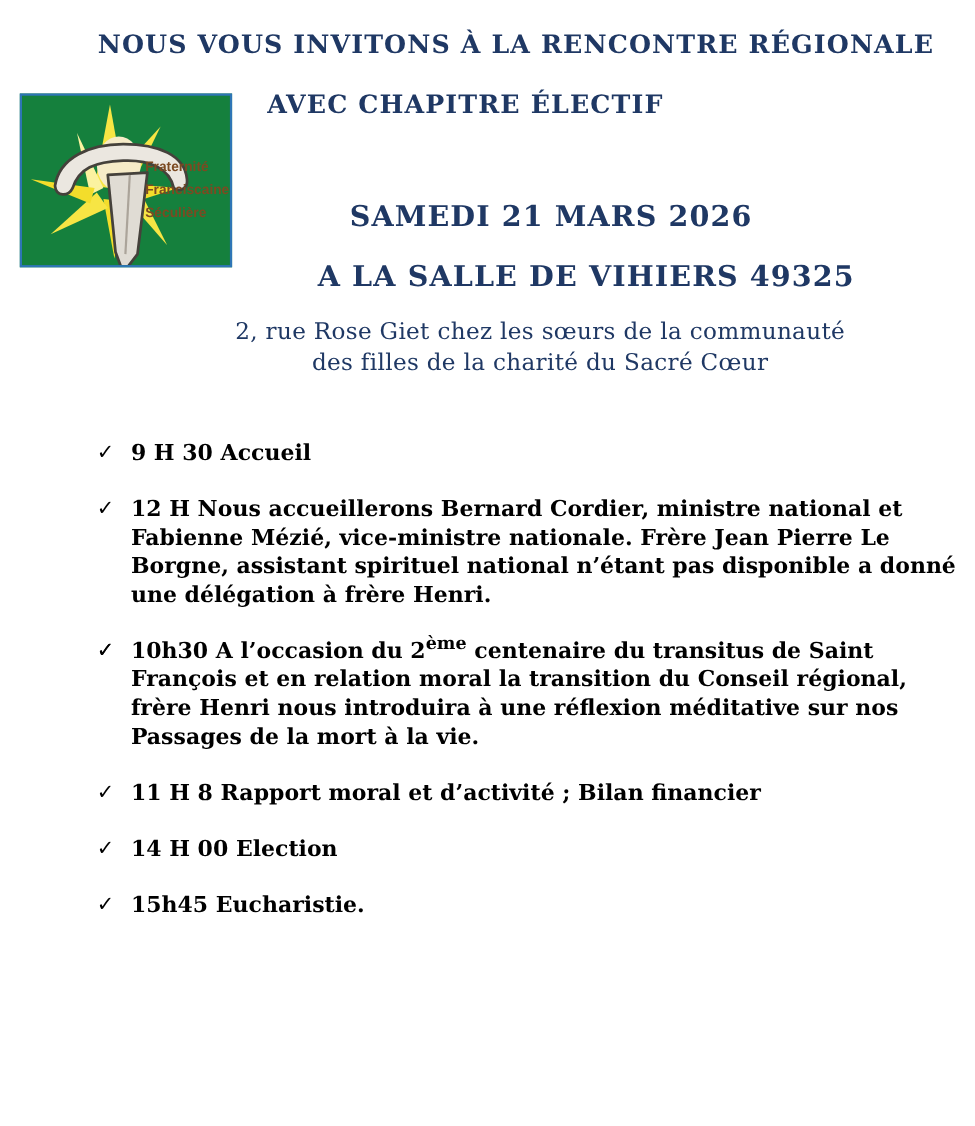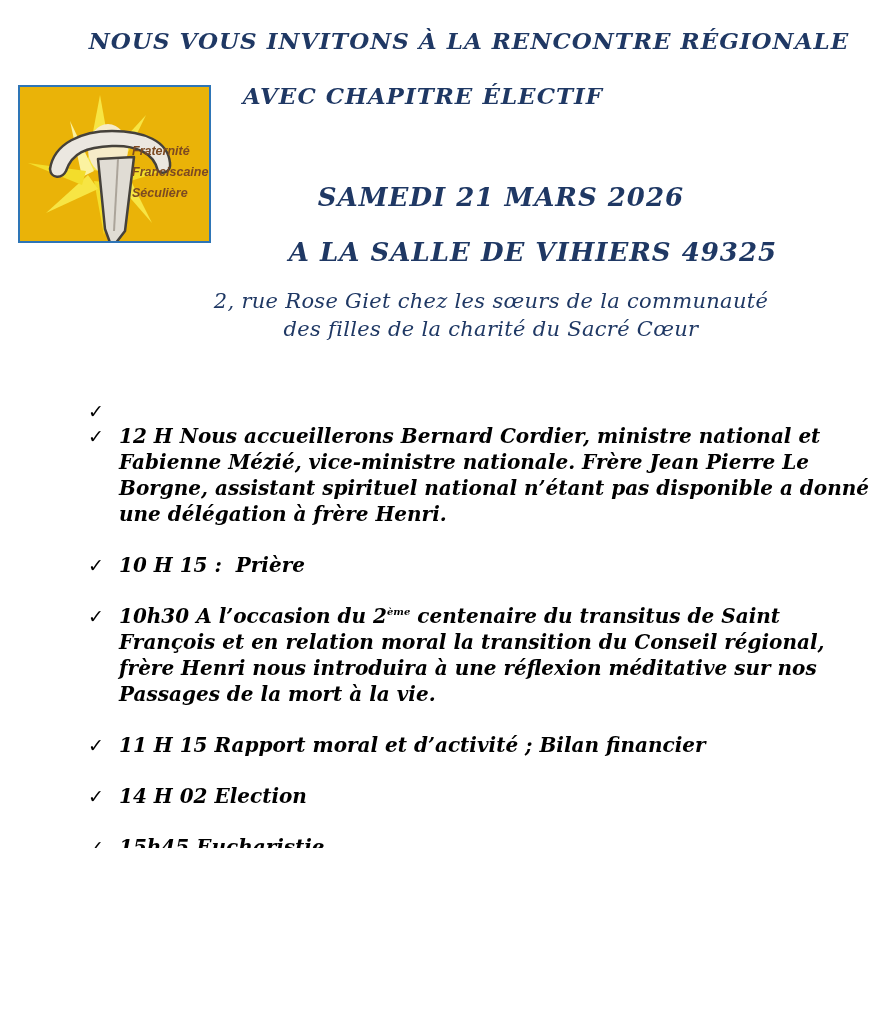--- a/index.html
+++ b/index.html
@@ -2,21 +2,20 @@
 <html style="--accent: #1F3864; --logo-border: #2E75B6;"><head>
 <meta charset="utf-8">
 <style>
   html,body{margin:0;padding:0;}
   .page{
     position:relative;
     width:886px;height:848px;
     background:#ffffff;
     overflow:hidden;
     font-family:"DejaVu Serif", serif;
-    font-style:italic;
   }
   .heading{
     position:absolute;left:0;width:886px;
     text-align:center;
     color:var(--accent,#1F3864);
     font-family:"DejaVu Serif", serif;
     font-weight:bold;
     letter-spacing:1px;
     white-space:nowrap;
   }
@@ -30,21 +29,21 @@
     font-size:21px;font-weight:normal;letter-spacing:0.3px;
     transform:translateX(48px);
     white-space:nowrap;
   }
   .addr1{top:289px;}
   .addr2{top:317px;}
   .logo-box{
     position:absolute;left:18px;top:85px;
     width:193px;height:158px;
     border:2px solid var(--logo-border,#2E75B6);
-    background:#eab308;
+    background:#15803d;
     box-sizing:border-box;
   }
   .logo-box svg{display:block;width:100%;height:100%;}
   .schedule{
     position:absolute;left:88px;top:398px;width:786px;
     list-style:none;margin:0;padding:0;
   }
   .sched-item{
     position:relative;
     padding-left:31px;
@@ -55,21 +54,21 @@
     color:#000000;
     white-space:pre-wrap;
   }
   .sched-item .check{
     position:absolute;left:0;top:0;
     font-family:"DejaVu Sans", sans-serif;
     font-weight:normal;
     font-size:19px;line-height:26px;
     color:#000000;
   }
-  .sched-item sup{font-size:10px;line-height:0;vertical-align:super;}
+  .sched-item sup{font-size:16px;line-height:0;vertical-align:super;}
 </style>
 </head>
 <body>
 
 <div class="page">
 
   <div class="heading title1">NOUS VOUS INVITONS À LA RENCONTRE RÉGIONALE</div>
   <div class="heading title2">AVEC CHAPITRE ÉLECTIF</div>
 
   <div class="logo-box">
@@ -98,22 +97,22 @@
     </svg>
   </div>
 
   <div class="heading date-line">SAMEDI 21 MARS 2026</div>
   <div class="heading venue-line">A LA SALLE DE VIHIERS 49325</div>
 
   <div class="addr addr1">2, rue Rose Giet chez les sœurs de la communauté</div>
   <div class="addr addr2">des filles de la charité du Sacré Cœur</div>
 
   <ul class="schedule">
+      <li class="sched-item"><span class="check">✓</span><span><span>9 H 30 Accueil</span></span></li>
+      <li class="sched-item"><span class="check">✓</span><span><span>12 H Nous accueillerons Bernard Cordier, ministre national et Fabienne Mézié, vice-ministre nationale. Frère Jean Pierre Le Borgne, assistant spirituel national n’étant pas disponible a donné une délégation à frère Henri.</span></span></li>
       <li class="sched-item"><span class="check">✓</span></li>
-      <li class="sched-item"><span class="check">✓</span><span><span>12 H Nous accueillerons Bernard Cordier, ministre national et Fabienne Mézié, vice-ministre nationale. Frère Jean Pierre Le Borgne, assistant spirituel national n’étant pas disponible a donné une délégation à frère Henri.</span></span></li>
-      <li class="sched-item"><span class="check">✓</span><span><span>10 H 15 :  Prière</span></span></li>
       <li class="sched-item"><span class="check">✓</span><span><span>10h30 A l’occasion du 2</span><sup>ème</sup><span> centenaire du transitus de Saint François et en relation moral la transition du Conseil régional, frère Henri nous introduira à une réflexion méditative sur nos Passages de la mort à la vie.</span></span></li>
-      <li class="sched-item"><span class="check">✓</span><span><span>11 H 15 Rapport moral et d’activité ; Bilan financier</span></span></li>
-      <li class="sched-item"><span class="check">✓</span><span><span>14 H 02 Election</span></span></li>
+      <li class="sched-item"><span class="check">✓</span><span><span>11 H 8 Rapport moral et d’activité ; Bilan financier</span></span></li>
+      <li class="sched-item"><span class="check">✓</span><span><span>14 H 00 Election</span></span></li>
       <li class="sched-item"><span class="check">✓</span><span><span>15h45 Eucharistie.</span></span></li>
     </ul>
 
 </div>
 
 </body></html>

